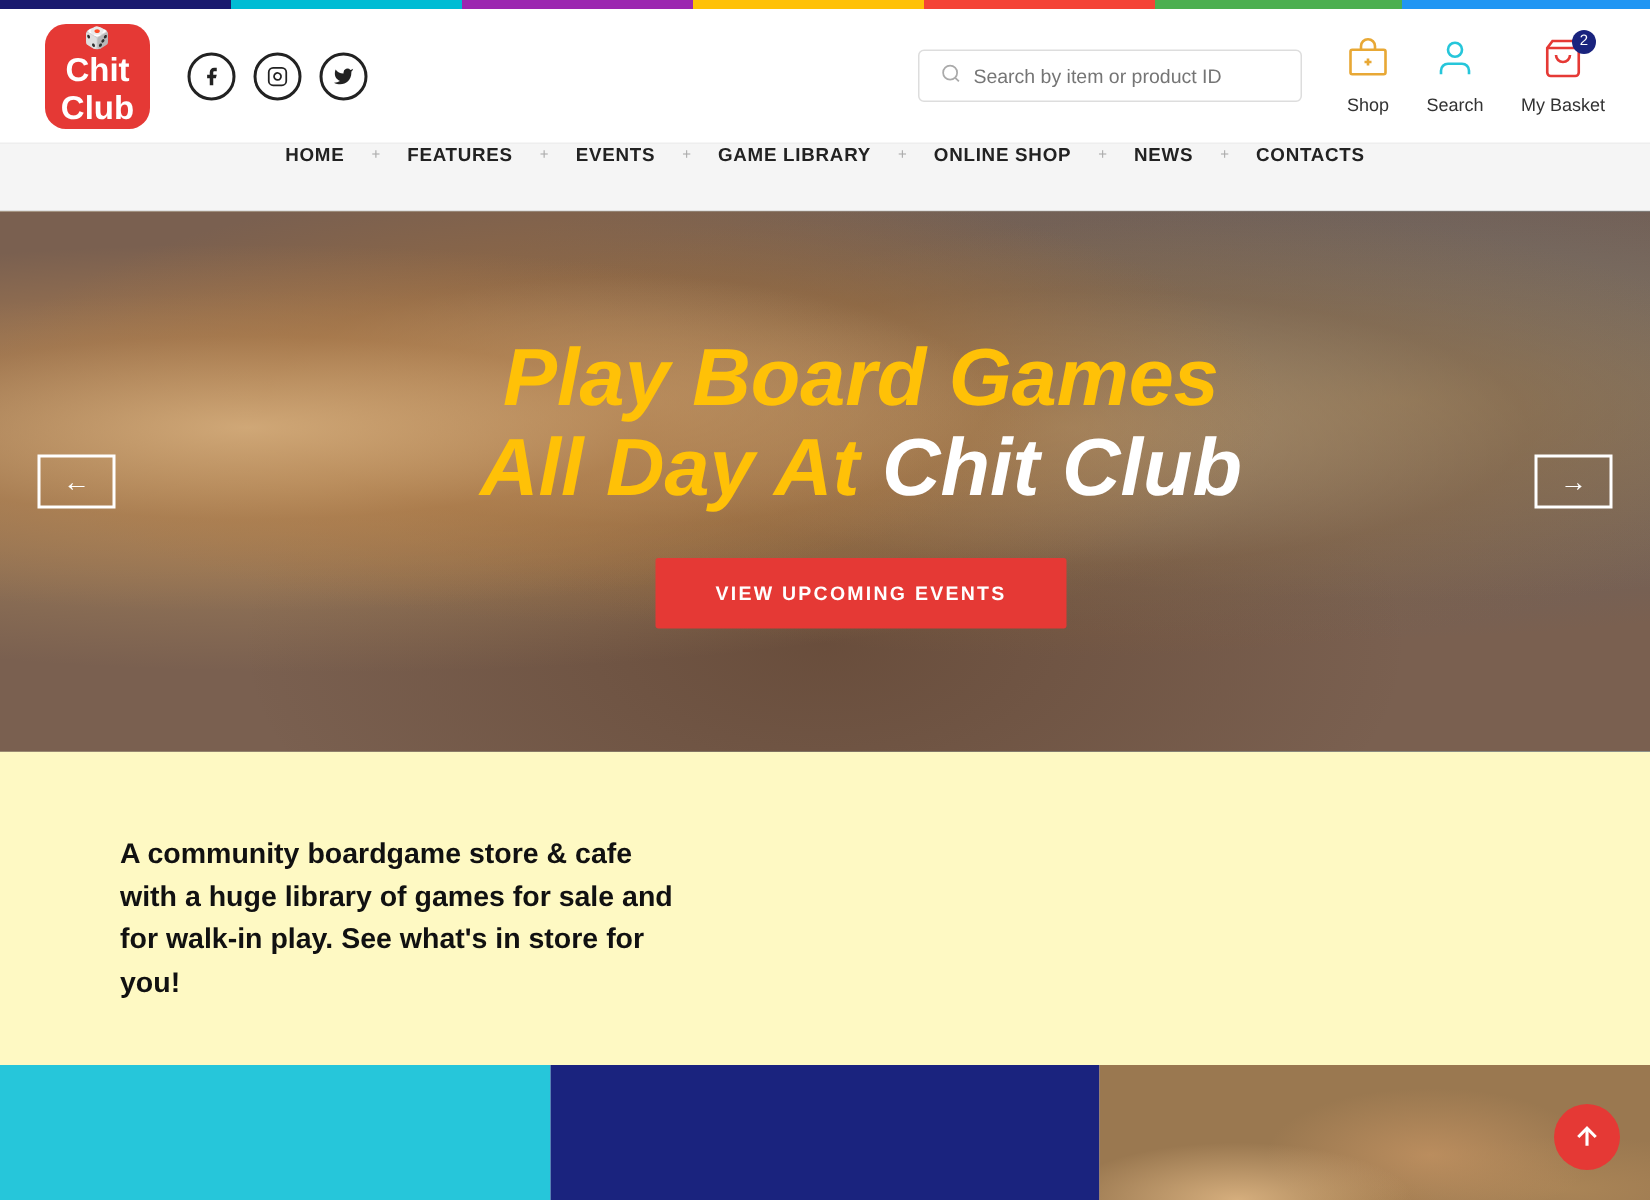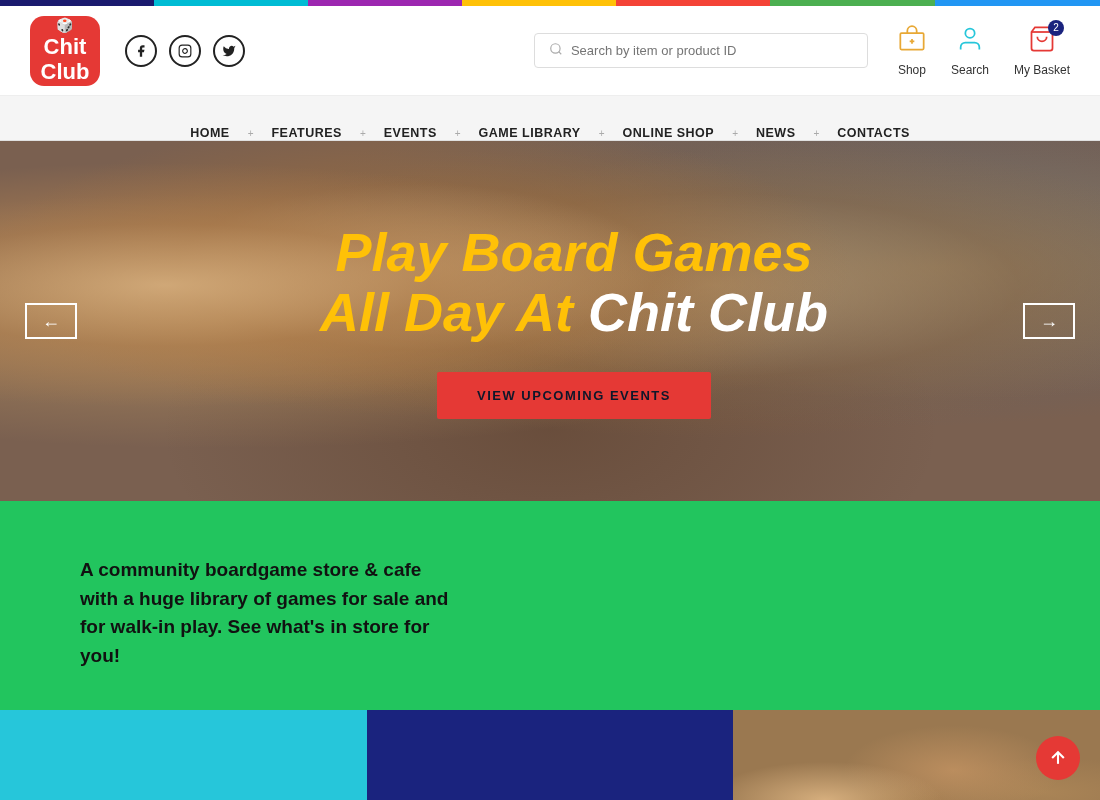--- a/index.html
+++ b/index.html
@@ -61,21 +61,21 @@
       color: #222;
       cursor: pointer;
       font-weight: bold;
     }
     .search-bar {
       display: flex;
       align-items: center;
       border: 1px solid #ddd;
       border-radius: 4px;
       padding: 8px 14px;
-      width: 334px;
+      width: 256px;
       margin-right: 30px;
     }
     .search-bar input {
       border: none;
       outline: none;
       font-size: 13px;
       color: #999;
       width: 100%;
       background: transparent;
     }
@@ -117,21 +117,21 @@
       font-size: 10px;
       display: flex;
       align-items: center;
       justify-content: center;
     }
 
     
     .nav {
       background: #f5f5f5;
       display: flex;
-      align-items: flex-end;
+      align-items: flex-start;
       justify-content: center;
       padding: 0 20px;
       height: 45px;
       border-bottom: 1px solid #e0e0e0;
     }
     .nav-items {
       display: flex;
       align-items: center;
       gap: 0;
     }
@@ -198,21 +198,21 @@
       font-size: 54px;
       font-weight: 900;
       line-height: 1.1;
       font-style: italic;
       margin-bottom: 30px;
     }
     .hero-title-line2 .plain { color: #ffc107; }
     .hero-title-line2 .white { color: #fff; }
     .hero-btn {
       background: #e53935;
-      color: #0f172a;
+      color: #ffffff;
       border: none;
       padding: 16px 40px;
       font-size: 13px;
       font-weight: 700;
       letter-spacing: 1.5px;
       text-transform: uppercase;
       cursor: pointer;
       border-radius: 2px;
     }
     .hero-arrow {
@@ -249,21 +249,21 @@
       color: #fff;
       font-size: 20px;
       z-index: 100;
     }
 
     
     .about-section {
       display: flex;
       padding: 55px 80px 40px;
       gap: 60px;
-      background: #22c55e;
+      background: #fef9c3;
     }
     .about-left {
       flex: 1;
       max-width: 380px;
     }
     .about-left p {
       font-size: 19px;
       font-weight: 700;
       color: #111;
       line-height: 1.5;

